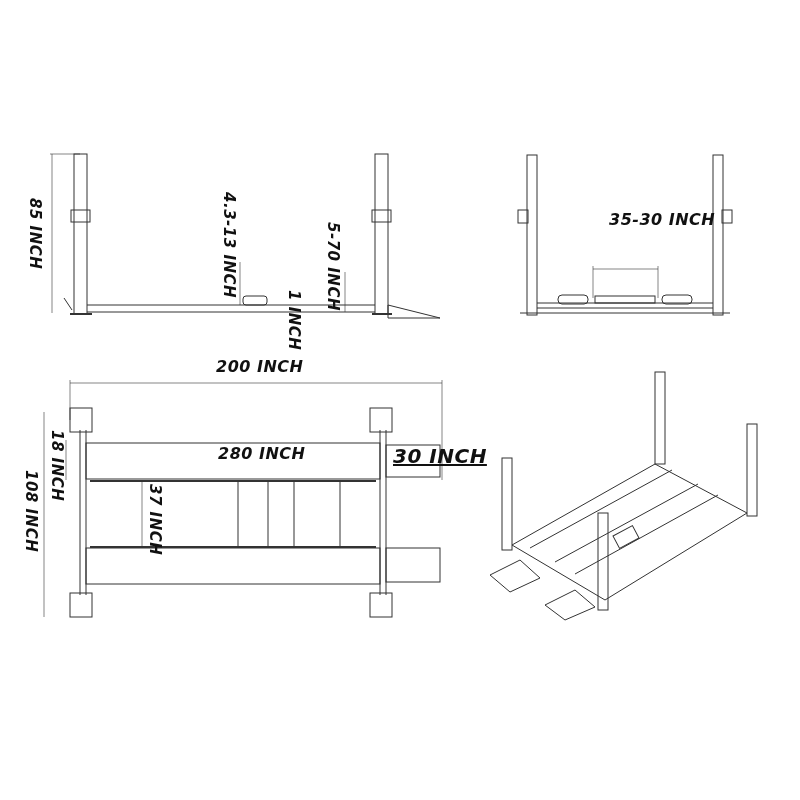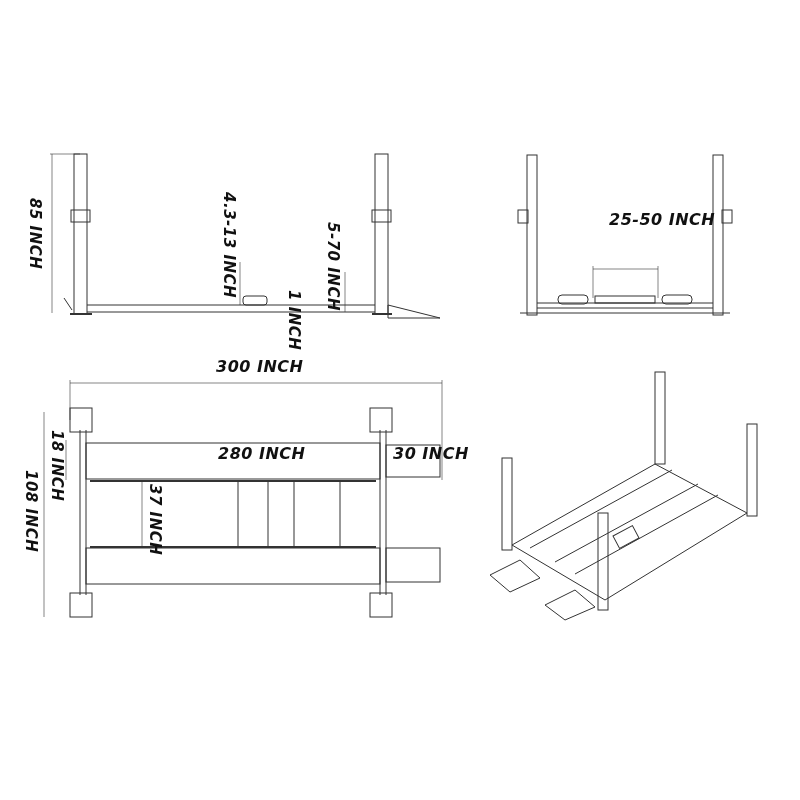--- a/index.html
+++ b/index.html
@@ -86,21 +86,21 @@
     <polygon points="545,605 575,590 595,607 565,620"></polygon>
     <rect x="615" y="530" width="22" height="14" transform="rotate(-28 626 537)"></rect>
   </g>
 </svg>
 
 <div class="lbl rot" style="left:44px;top:198px;">85 INCH</div>
 <div class="lbl rot" style="left:238px;top:192px;">4.3-13 INCH</div>
 <div class="lbl rot" style="left:342px;top:222px;">5-70 INCH</div>
 <div class="lbl rot" style="left:303px;top:290px;">1 INCH</div>
 
-<div class="lbl" style="left:609px;top:210px;font-size:16px;">25-50 INCH</div>
+<div class="lbl" style="left:609px;top:210px;font-size:16px;">35-30 INCH</div>
 
-<div class="lbl" style="left:216px;top:357px;font-size:16px;">300 INCH</div>
+<div class="lbl" style="left:216px;top:357px;font-size:16px;">200 INCH</div>
 <div class="lbl" style="left:218px;top:444px;font-size:16px;">280 INCH</div>
-<div class="lbl" style="left:393px;top:444px;font-size:16px;">30 INCH</div>
+<div class="lbl" style="left:393px;top:444px;font-size:20px;text-decoration:underline;">30 INCH</div>
 <div class="lbl rot" style="left:66px;top:430px;">18 INCH</div>
 <div class="lbl rot" style="left:40px;top:470px;">108 INCH</div>
 <div class="lbl rot" style="left:164px;top:484px;">37 INCH</div>
 </div>
 
 </body></html>

